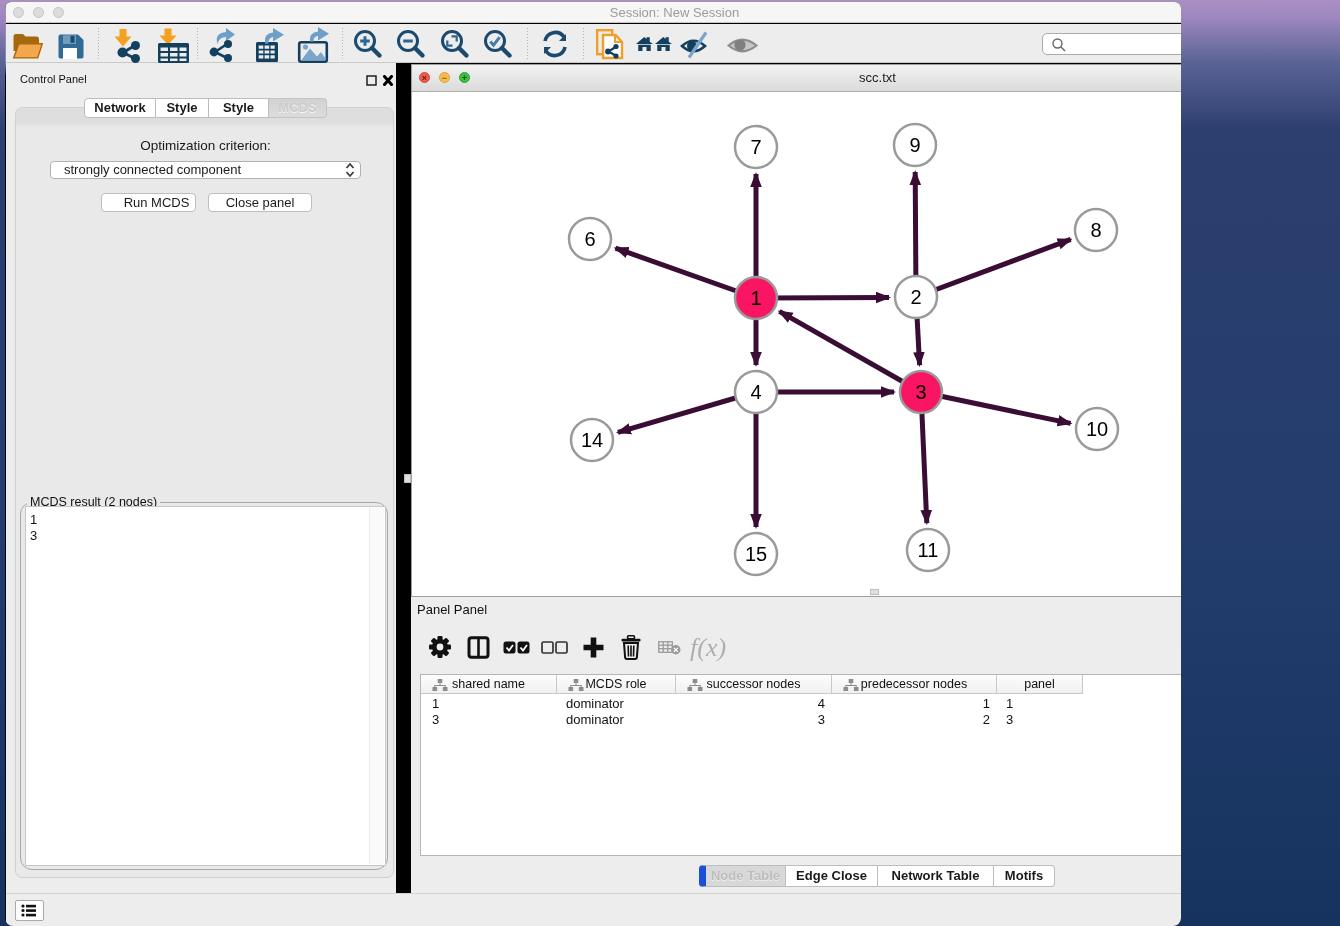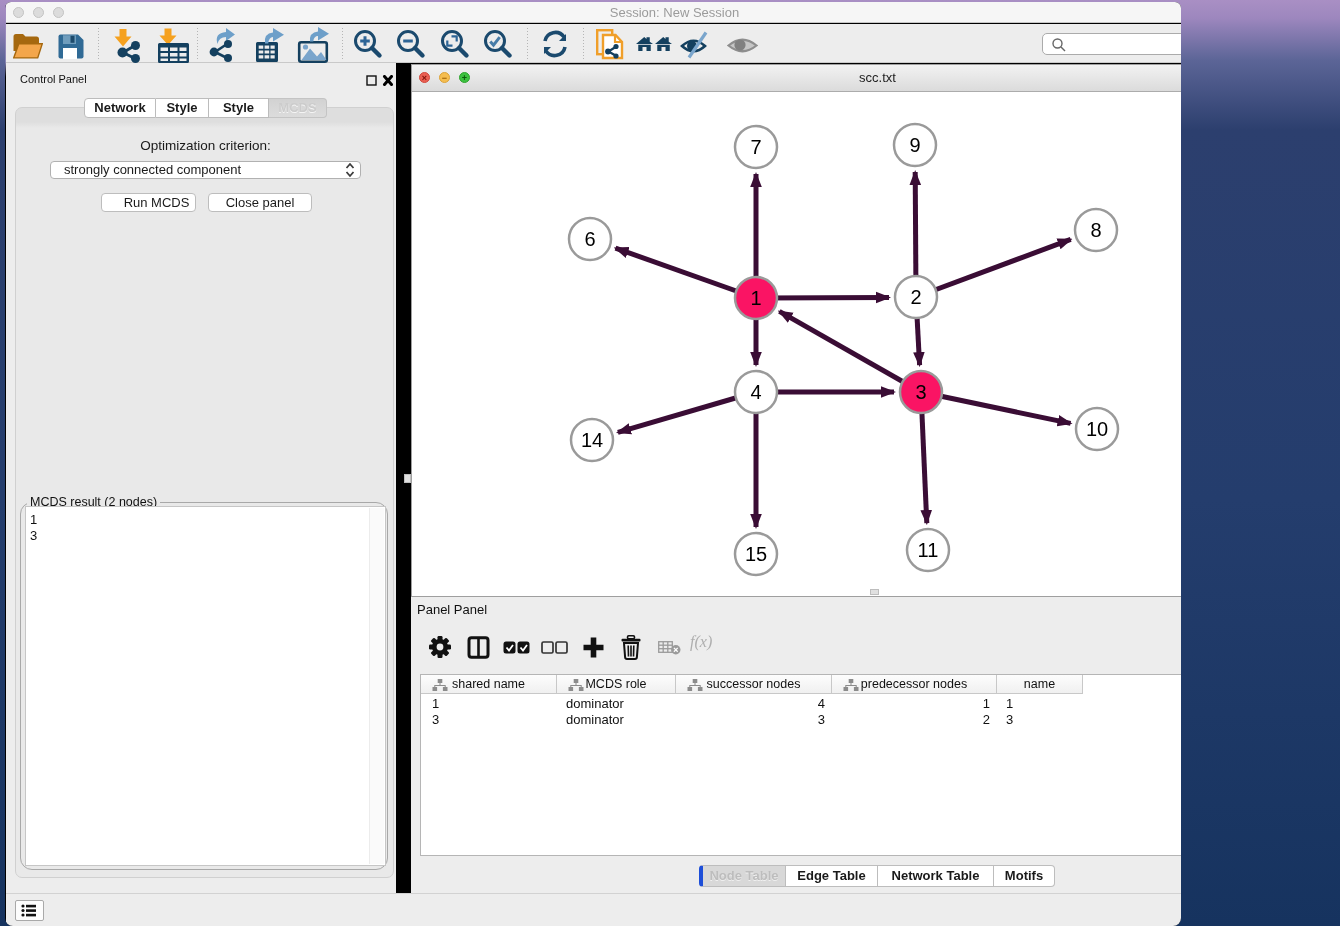--- a/index.html
+++ b/index.html
@@ -38,21 +38,21 @@
 .mlight { position:absolute; top:7px; width:11px; height:11px; border-radius:50%; font-size:9px; font-weight:bold; text-align:center; line-height:11px; }
 
 .tablepanel { position:absolute; left:405px; top:595px; width:932px; height:296px; background:#ededed; }
 .tp-title { position:absolute; left:6px; top:5px; font-size:13px; color:#111; }
 .tbl { position:absolute; left:9px; top:77px; width:916px; height:182px; background:#fff; border:1px solid #b5b5b5; }
 .th { position:absolute; top:0; height:19px; background:linear-gradient(#fdfdfd,#f0f0f0); border-right:1px solid #c8c8c8; border-bottom:1px solid #c8c8c8; font-size:12.5px; color:#111; text-align:center; line-height:19px; }
 .hicon { position:absolute; left:11px; top:4px; }
 .td { position:absolute; font-size:13px; color:#111; height:16px; line-height:16px; }
 .btabs { position:absolute; top:268px; left:288px; display:flex; font-size:13px; font-weight:bold; height:22px; }
 .btab { border:1px solid #bdbdbd; border-left:none; background:#fff; color:#1a1a1a; line-height:20px; text-align:center; }
-.btab.first { border-left:4px solid #1d4ed8; border-radius:4px 0 0 4px; background:#d8d8d8; color:#bdbdbd; text-shadow:0 1px 0 #f0f0f0; }
+.btab.first { border-left:7px solid #1d4ed8; border-radius:4px 0 0 4px; background:#d8d8d8; color:#bdbdbd; text-shadow:0 1px 0 #f0f0f0; }
 .btab.last { border-radius:0 4px 4px 0; }
 
 .statusbar { position:absolute; left:0; top:891px; width:1337px; height:33px; background:#ededed; border-top:1px solid #d2d2d2; }
 .listbtn { position:absolute; left:9px; top:6px; width:29px; height:21px; background:#fdfdfd; border:1px solid #a9a9a9; border-radius:2px; }
 .membtn { position:absolute; left:1252px; top:4px; width:75px; height:24px; background:#fafafa; border:1px solid #9b9b9b; font-size:13px; color:#111; }
 </style>
 </head>
 <body>
 <div class="win">
 <div class="inner">
@@ -353,21 +353,21 @@
         <rect x="0.7" y="1.7" width="13.6" height="10.6"></rect>
         <line x1="0.7" y1="5.2" x2="14.3" y2="5.2"></line>
             <line x1="0.7" y1="8.7" x2="14.3" y2="8.7"></line>
         <line x1="5.2" y1="1.7" x2="5.2" y2="12.3"></line>
             <line x1="9.8" y1="1.7" x2="9.8" y2="12.3"></line>
       </g>
       <circle cx="17.8" cy="9.8" r="4.7" fill="#9b9b9b"></circle>
       <path d="M15.9 7.9 l3.8 3.8 M19.7 7.9 l-3.8 3.8" stroke="#fff" stroke-width="1.3"></path>
     </svg>
 
-    <div class="abs" style="left:279px;top:36px;font-family:'Liberation Serif',serif;font-style:italic;font-size:16px;color:#aeaeae;">f(x)</div>
+    <div class="abs" style="left:279px;top:36px;font-family:'Liberation Serif',serif;font-style:italic;font-size:26px;color:#aeaeae;">f(x)</div>
     <div class="tbl">
       <div class="th" style="left:0;width:136px;"><svg class="hicon" width="16" height="12" viewBox="0 0 16 12">
               <g fill="#8c8c8c">
                 <rect x="5.7" y="0" width="4.6" height="4"></rect>
                 <rect x="0.5" y="8" width="4.6" height="4"></rect>
                 <rect x="10.9" y="8" width="4.6" height="4"></rect>
                 <path d="M7.5 4 h1 v2.2 h-1 z M2.3 6 h11.4 v1 h-11.4 z M2.3 6 h1 v2 h-1 z M12.7 6 h1 v2 h-1 z"></path>
               </g>
             </svg>shared name</div>
       <div class="th" style="left:136px;width:119px;"><svg class="hicon" width="16" height="12" viewBox="0 0 16 12">
@@ -387,35 +387,35 @@
               </g>
             </svg>successor nodes</div>
       <div class="th" style="left:411px;width:165px;"><svg class="hicon" width="16" height="12" viewBox="0 0 16 12">
               <g fill="#8c8c8c">
                 <rect x="5.7" y="0" width="4.6" height="4"></rect>
                 <rect x="0.5" y="8" width="4.6" height="4"></rect>
                 <rect x="10.9" y="8" width="4.6" height="4"></rect>
                 <path d="M7.5 4 h1 v2.2 h-1 z M2.3 6 h11.4 v1 h-11.4 z M2.3 6 h1 v2 h-1 z M12.7 6 h1 v2 h-1 z"></path>
               </g>
             </svg>predecessor nodes</div>
-      <div class="th" style="left:576px;width:86px;">name</div>
+      <div class="th" style="left:576px;width:86px;">panel</div>
       <div class="td" style="left:11px;top:21px;">1</div>
       <div class="td" style="left:145px;top:21px;">dominator</div>
       <div class="td" style="left:255px;top:21px;width:149px;text-align:right;">4</div>
       <div class="td" style="left:411px;top:21px;width:158px;text-align:right;">1</div>
       <div class="td" style="left:585px;top:21px;">1</div>
       <div class="td" style="left:11px;top:37px;">3</div>
       <div class="td" style="left:145px;top:37px;">dominator</div>
       <div class="td" style="left:255px;top:37px;width:149px;text-align:right;">3</div>
       <div class="td" style="left:411px;top:37px;width:158px;text-align:right;">2</div>
       <div class="td" style="left:585px;top:37px;">3</div>
     </div>
     <div class="btabs">
       <div class="btab first" style="width:87px;">Node Table</div>
-      <div class="btab" style="width:92px;">Edge Table</div>
+      <div class="btab" style="width:92px;">Edge Close</div>
       <div class="btab" style="width:116px;">Network Table</div>
       <div class="btab last" style="width:61px;">Motifs</div>
     </div>
   </div>
 
   <div class="statusbar">
     <div class="listbtn">
       <svg width="27" height="19" viewBox="0 0 27 19">
             <circle cx="7" cy="5" r="1.6" fill="#111"></circle>
             <circle cx="7" cy="9.5" r="1.6" fill="#111"></circle>

